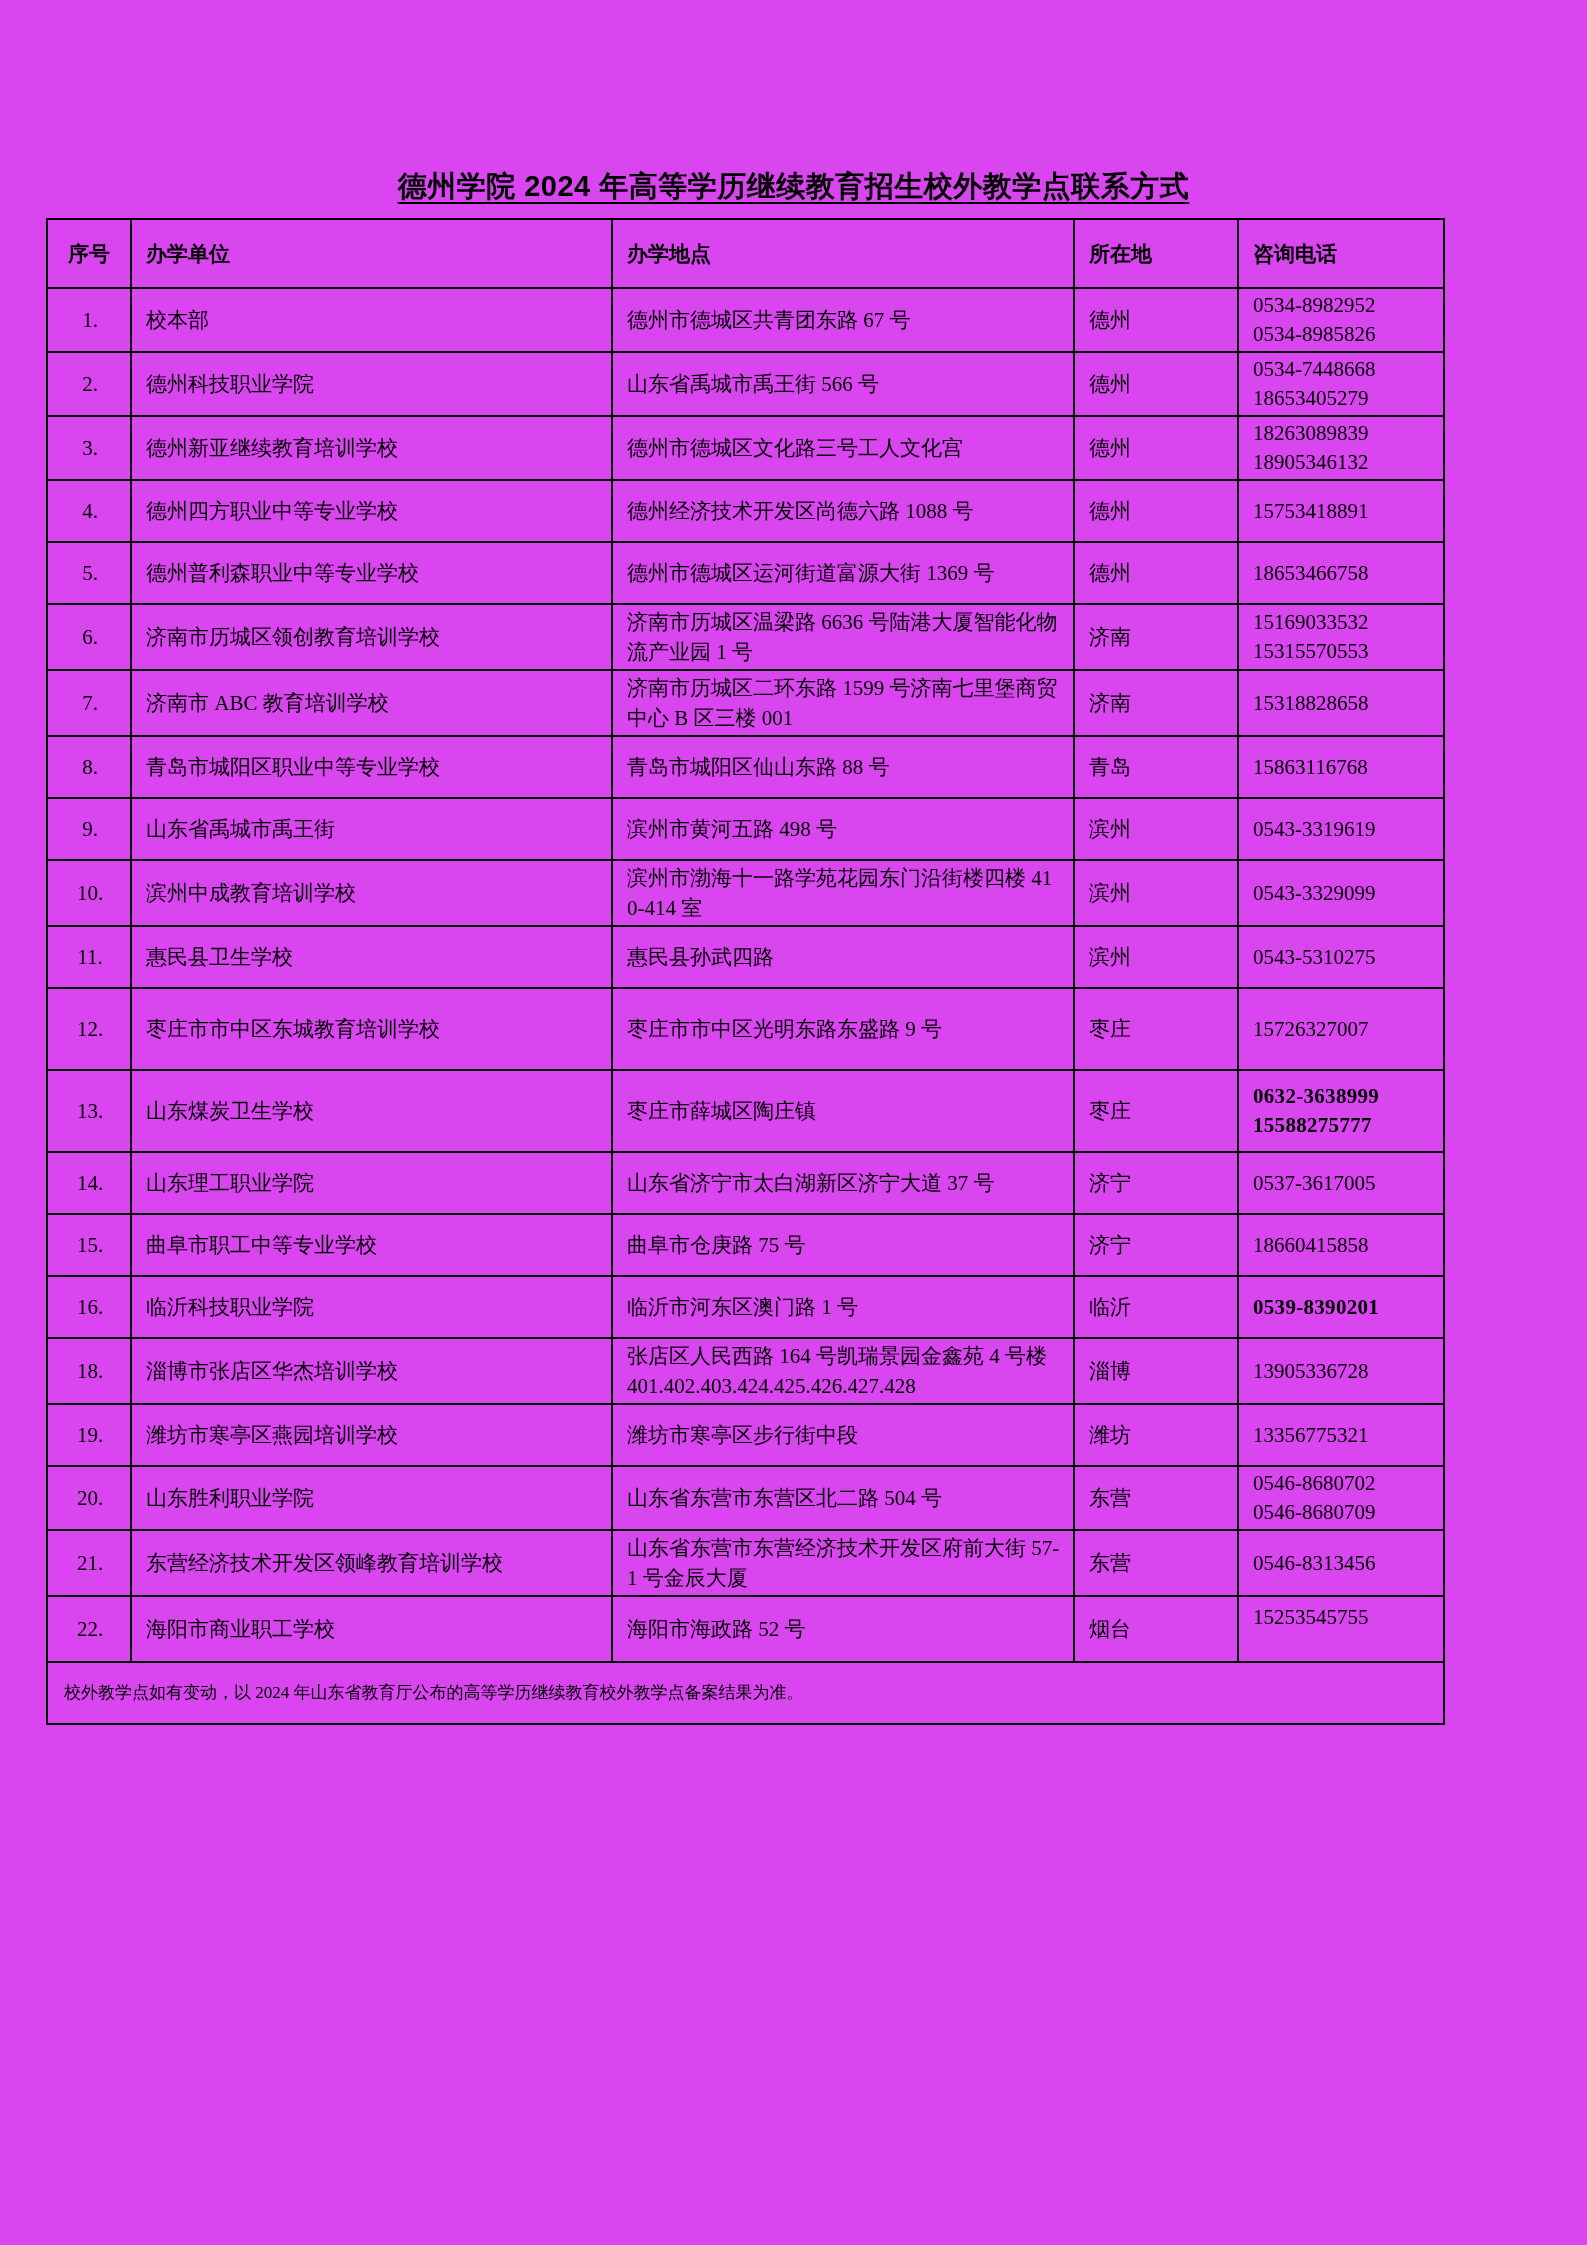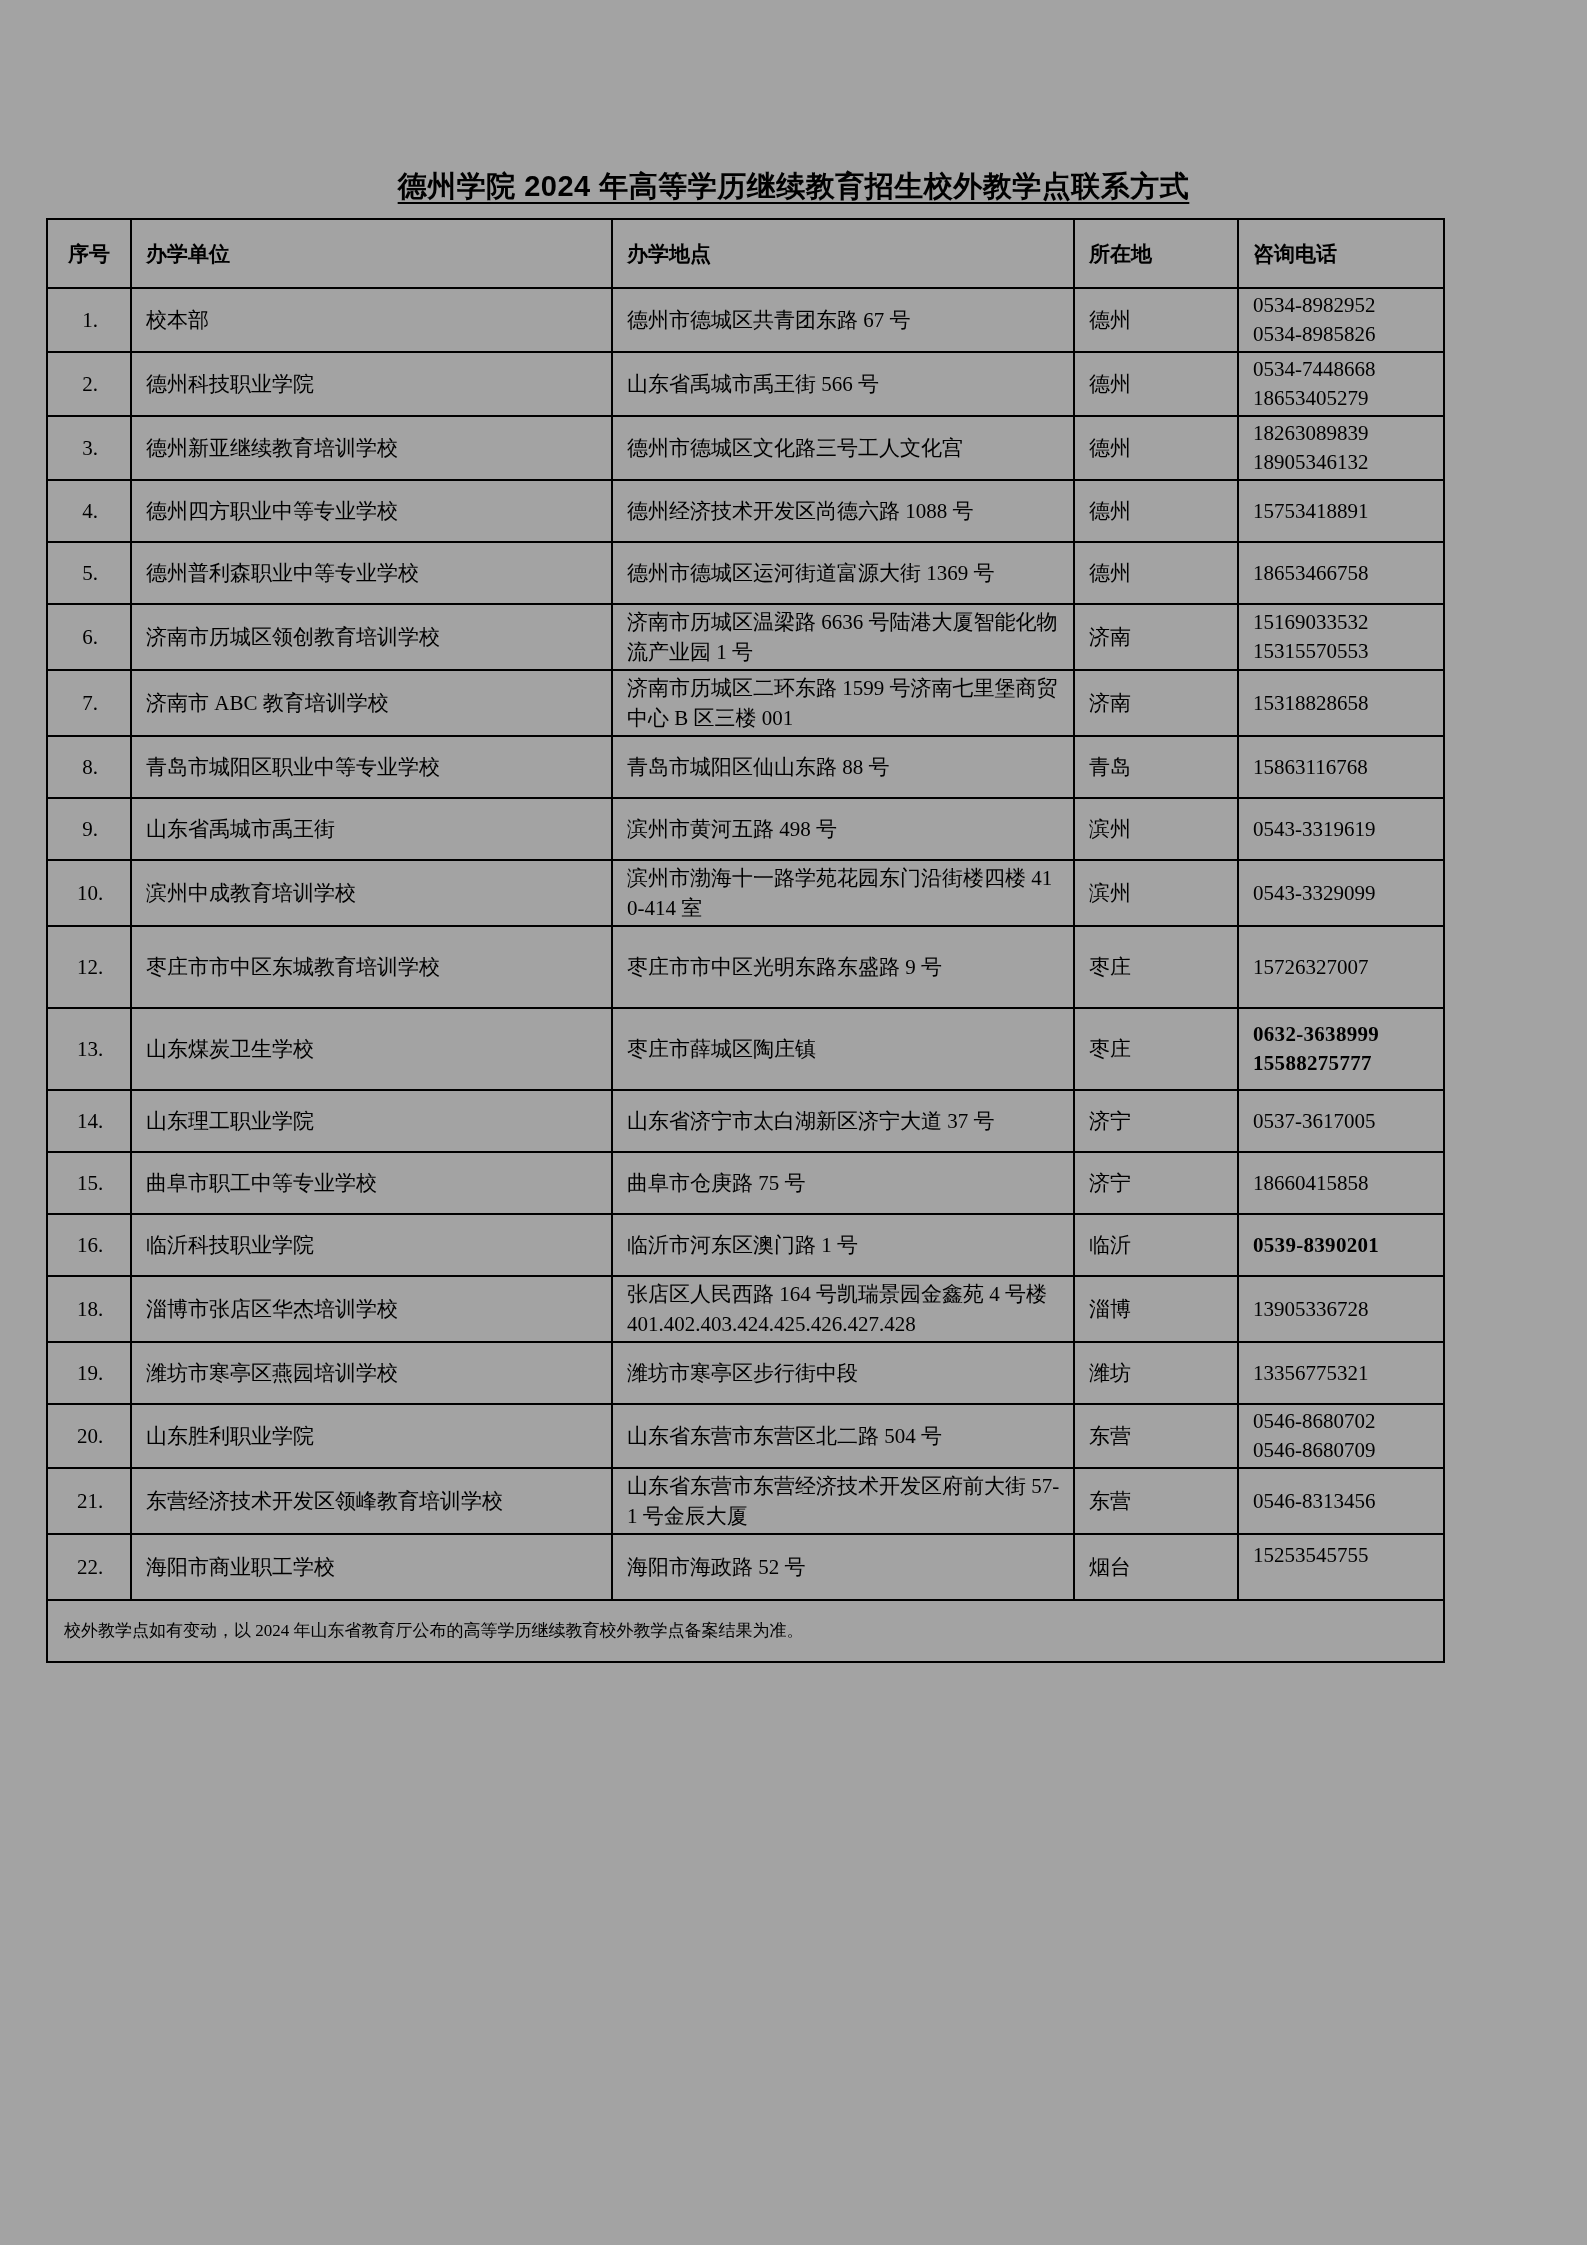--- a/index.html
+++ b/index.html
@@ -12,21 +12,21 @@
     height: 2245px;
     position: relative;
     font-family: "Liberation Serif", "DejaVu Serif", serif;
     color: #000000;
   }
   .page {
     position: absolute;
     top: 0; left: 0;
     width: 1587px;
     height: 2245px;
-    background: #a3a3a3;
+    background: #d946ef;
     overflow: hidden;
   }
   .doc-title {
     position: absolute;
     top: 166px;
     left: 0;
     width: 1587px;
     text-align: center;
     font-family: "Liberation Sans", "DejaVu Sans", sans-serif;
     font-weight: bold;
@@ -195,20 +195,29 @@
   </tr>
         <tr>
     <td class="col-no">10.</td>
     <td class="col-unit">滨州中成教育培训学校</td>
     <td class="col-address">滨州市渤海十一路学苑花园东门沿街楼四楼 410-414 室</td>
     <td class="col-city">滨州</td>
     <td class="col-phone">
             <div>0543-3329099</div>
           </td>
   </tr>
+        <tr>
+    <td class="col-no">11.</td>
+    <td class="col-unit">惠民县卫生学校</td>
+    <td class="col-address">惠民县孙武四路</td>
+    <td class="col-city">滨州</td>
+    <td class="col-phone">
+            <div>0543-5310275</div>
+          </td>
+  </tr>
         <tr class="tall">
     <td class="col-no">12.</td>
     <td class="col-unit">枣庄市市中区东城教育培训学校</td>
     <td class="col-address">枣庄市市中区光明东路东盛路 9 号</td>
     <td class="col-city">枣庄</td>
     <td class="col-phone">
             <div>15726327007</div>
           </td>
   </tr>
         <tr class="tall">

